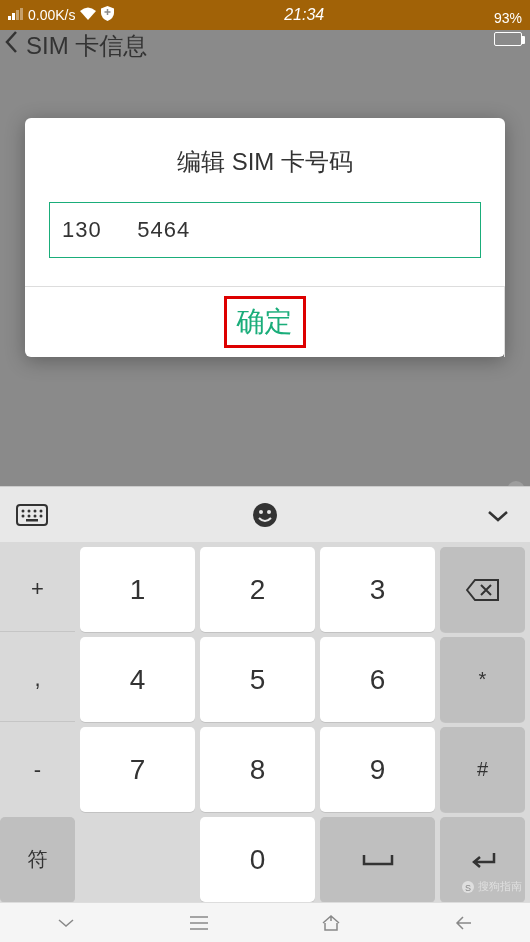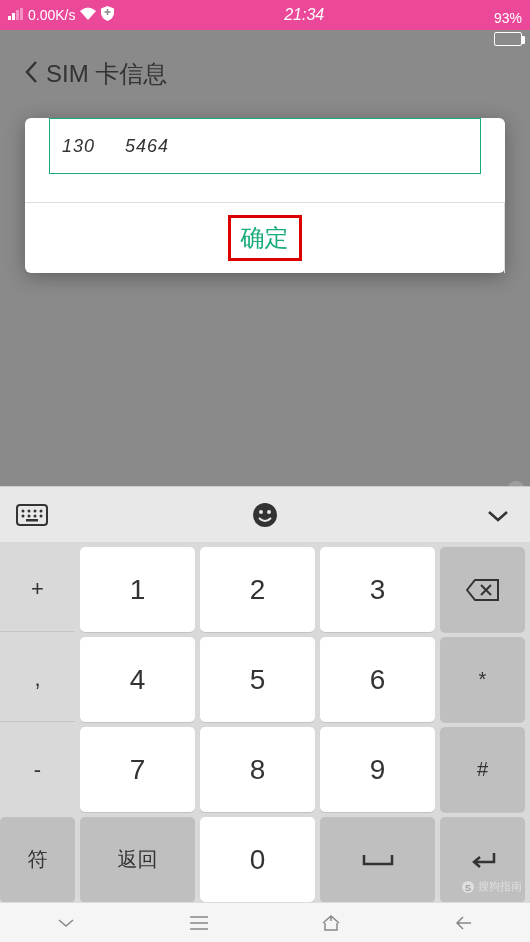--- a/index.html
+++ b/index.html
@@ -1,35 +1,35 @@
 <!DOCTYPE html>
 <html><head>
   <meta charset="utf-8">
   <style>
     * { margin: 0; padding: 0; box-sizing: border-box; font-family: sans-serif; }
     body { width: 530px; height: 942px; background: #8a8a8a; position: relative; overflow: hidden; }
     
-    .status-bar { height: 30px; background: #ec4899; display: flex; align-items: center; padding: 0 8px; color: #fff; font-size: 14px; }
+    .status-bar { height: 30px; background: #a16207; display: flex; align-items: center; padding: 0 8px; color: #fff; font-size: 14px; }
     .status-left { display: flex; align-items: center; gap: 4px; }
     .status-center { flex: 1; text-align: center; font-size: 16px; font-style: italic; }
     .status-right { display: flex; align-items: center; gap: 6px; flex-direction: column; }
     .battery-icon { width: 28px; height: 14px; border: 1.5px solid #fff; border-radius: 2px; position: relative; }
     .battery-icon::after { content: ''; position: absolute; right: -4px; top: 3px; width: 3px; height: 8px; background: #fff; border-radius: 0 1px 1px 0; }
     .battery-fill { height: 100%; background: #fff; width: 93%; }
     
-    .page-header { height: 60px; background: #8a8a8a; display: flex; align-items: flex-end; padding: 0 24px; }
+    .page-header { height: 60px; background: #8a8a8a; display: flex; align-items: flex-start; padding: 0 4px; }
     .back-chevron { font-size: 24px; color: #333; }
     .page-title { font-size: 24px; color: #333; margin-left: 8px; }
     
     .dialog { position: absolute; top: 118px; left: 25px; right: 25px; background: #fff; border-radius: 6px; box-shadow: 0 4px 20px rgba(0,0,0,0.3); }
     .dialog-title { text-align: center; padding: 28px 0 24px; font-size: 24px; color: #333; }
     .dialog-input-wrap { padding: 0 24px 28px; }
-    .dialog-input { width: 100%; height: 56px; border: 1.5px solid #1aad7a; padding: 0 12px; font-size: 18px; color: #333; outline: none; letter-spacing: 1px; font-style: italic; }
+    .dialog-input { width: 100%; height: 56px; border: 1.5px solid #1aad7a; padding: 0 12px; font-size: 22px; color: #333; outline: none; letter-spacing: 1px; }
     .dialog-buttons { display: flex; border-top: 1px solid #ddd; }
-    .dialog-btn { flex: 1; height: 70px; display: flex; align-items: center; justify-content: center; font-size: 24px; cursor: pointer; }
+    .dialog-btn { flex: 1; height: 70px; display: flex; align-items: center; justify-content: center; font-size: 28px; cursor: pointer; }
     .dialog-btn.confirm { color: #1aad7a; border-right: 1px solid #ddd; }
     .dialog-btn.confirm span { border: 3px solid #d00; padding: 4px 10px; }
     .dialog-btn.cancel { color: #333; }
     
     .keyboard { position: absolute; bottom: 40px; left: 0; right: 0; background: #d9d9d9; }
     .kb-top { height: 56px; display: flex; align-items: center; justify-content: space-between; padding: 0 14px; background: #e8e8e8; border-top: 1px solid #ccc; }
     .kb-icon { display: flex; align-items: center; justify-content: center; width: 36px; height: 36px; }
     .kb-top-right { display: flex; align-items: center; gap: 4px; }
     
     .kb-grid { display: grid; grid-template-columns: 75px 1fr 1fr 1fr 85px; grid-template-rows: repeat(4, 85px); gap: 5px; padding: 5px 5px 0 0; background: #d9d9d9; }
@@ -87,20 +87,21 @@
 <div class="page-header">
   <span class="back-chevron">
     <svg width="14" height="24" viewBox="0 0 14 24">
         <path d="M12 2 L3 12 L12 22" stroke="#333" stroke-width="2.5" fill="none"></path>
       </svg>
   </span>
   <span class="page-title">SIM 卡信息</span>
 </div>
 
 <div class="dialog">
+  <div class="dialog-title">编辑 SIM 卡号码</div>
   <div class="dialog-input-wrap">
     <input class="dialog-input" value="130     5464" style="">
   </div>
   <div class="dialog-buttons">
     <div class="dialog-btn confirm">
       <span>确定</span>
     </div>
   </div>
 </div>
 
@@ -163,21 +164,20 @@
 
     <div class="key side" style="border-bottom:none">
       <span>-</span>
     </div>
     <div class="key">7</div>
     <div class="key">8</div>
     <div class="key">9</div>
     <div class="key func">#</div>
 
     <div class="key func zero" style="grid-column:1/2;background:#bfbfbf">符</div>
-    <div class="key func" style="grid-column:2/3">返回</div>
     <div class="key" style="grid-column:3/4">0</div>
     <div class="key func" style="grid-column:4/5">
       <svg width="34" height="16" viewBox="0 0 34 16">
           <path d="M3 3 L3 12 L31 12 L31 3" stroke="#333" stroke-width="2.5" fill="none"></path>
         </svg>
     </div>
     <div class="key func" style="grid-column:5/6">
       <svg width="30" height="20" viewBox="0 0 30 20">
           <path d="M26 3 L26 12 L8 12 M12 7 L6 12 L12 17" stroke="#333" stroke-width="2.5" fill="none"></path>
         </svg>

